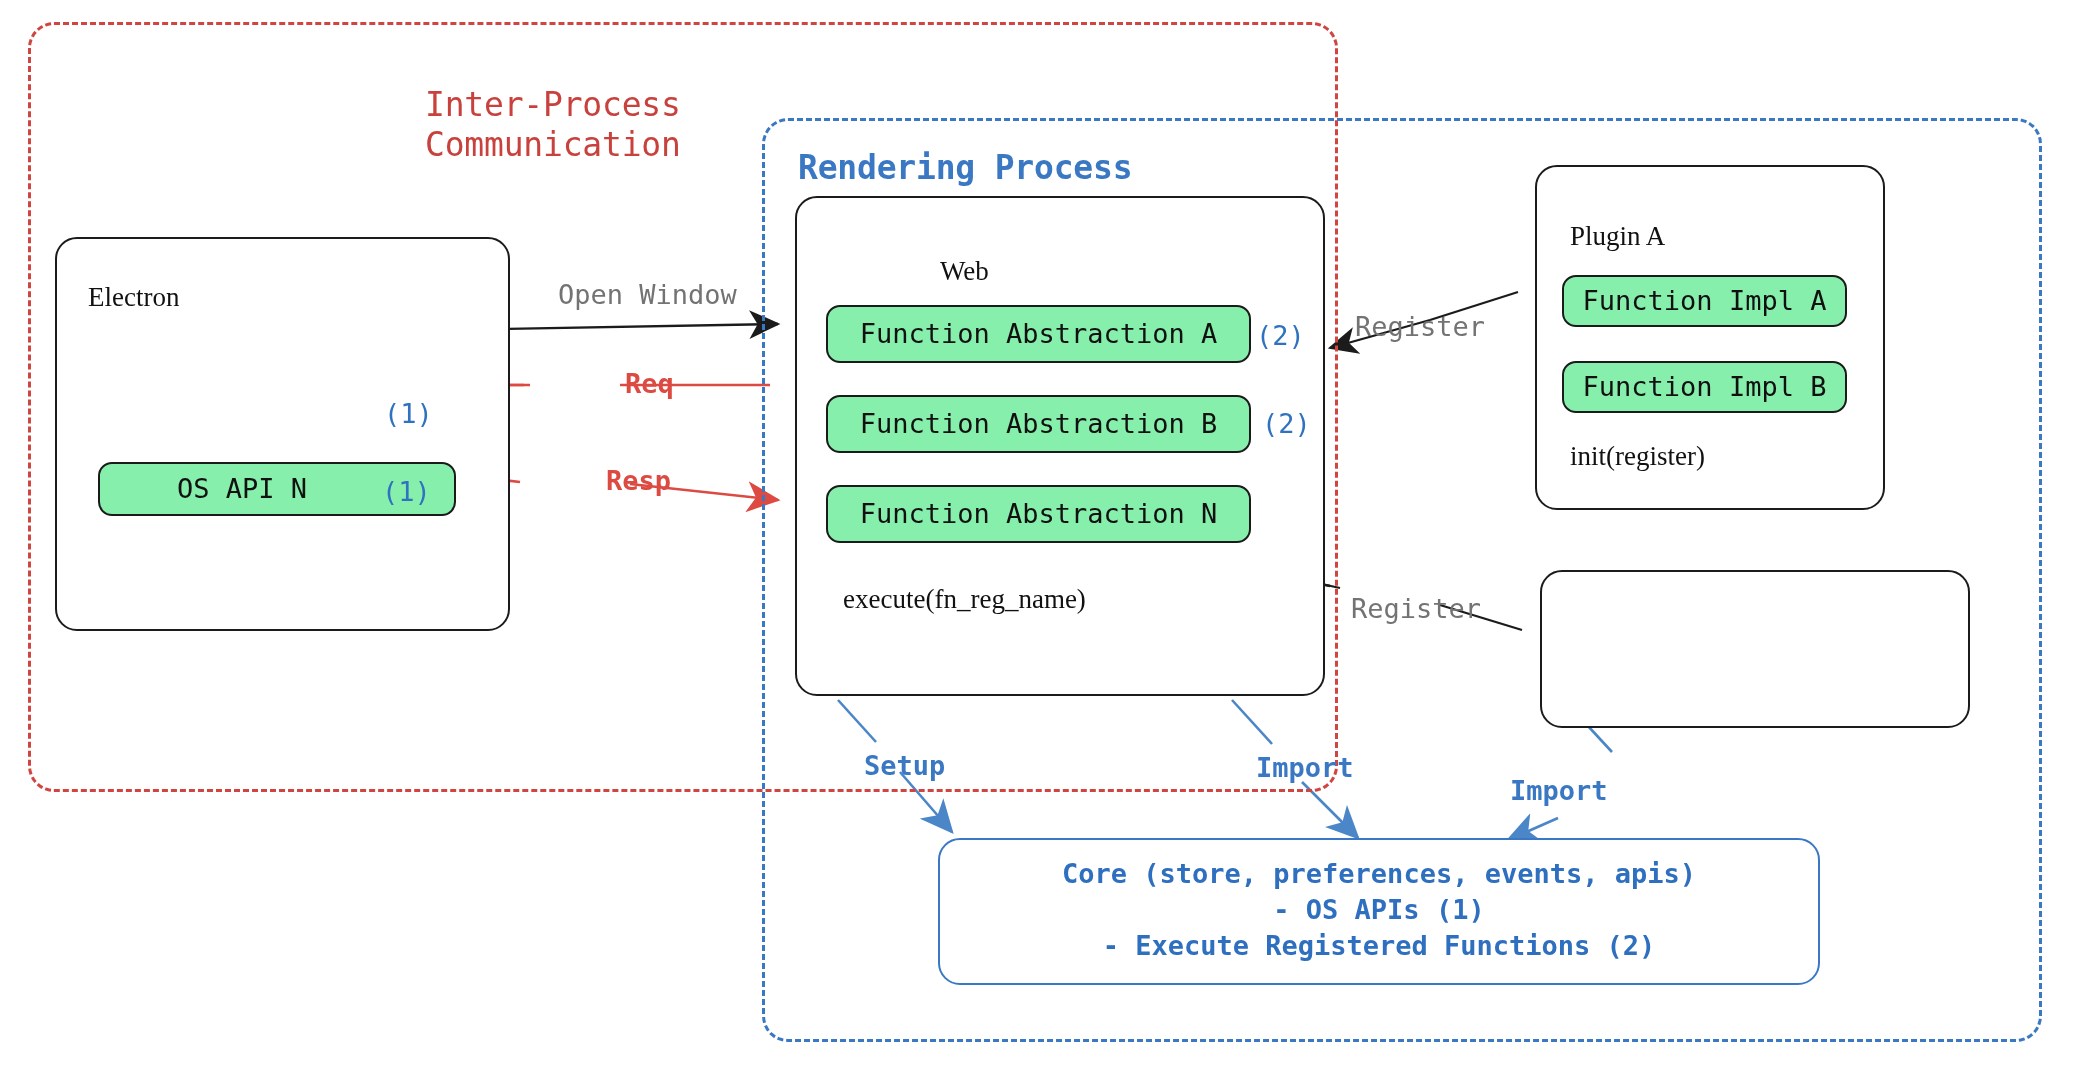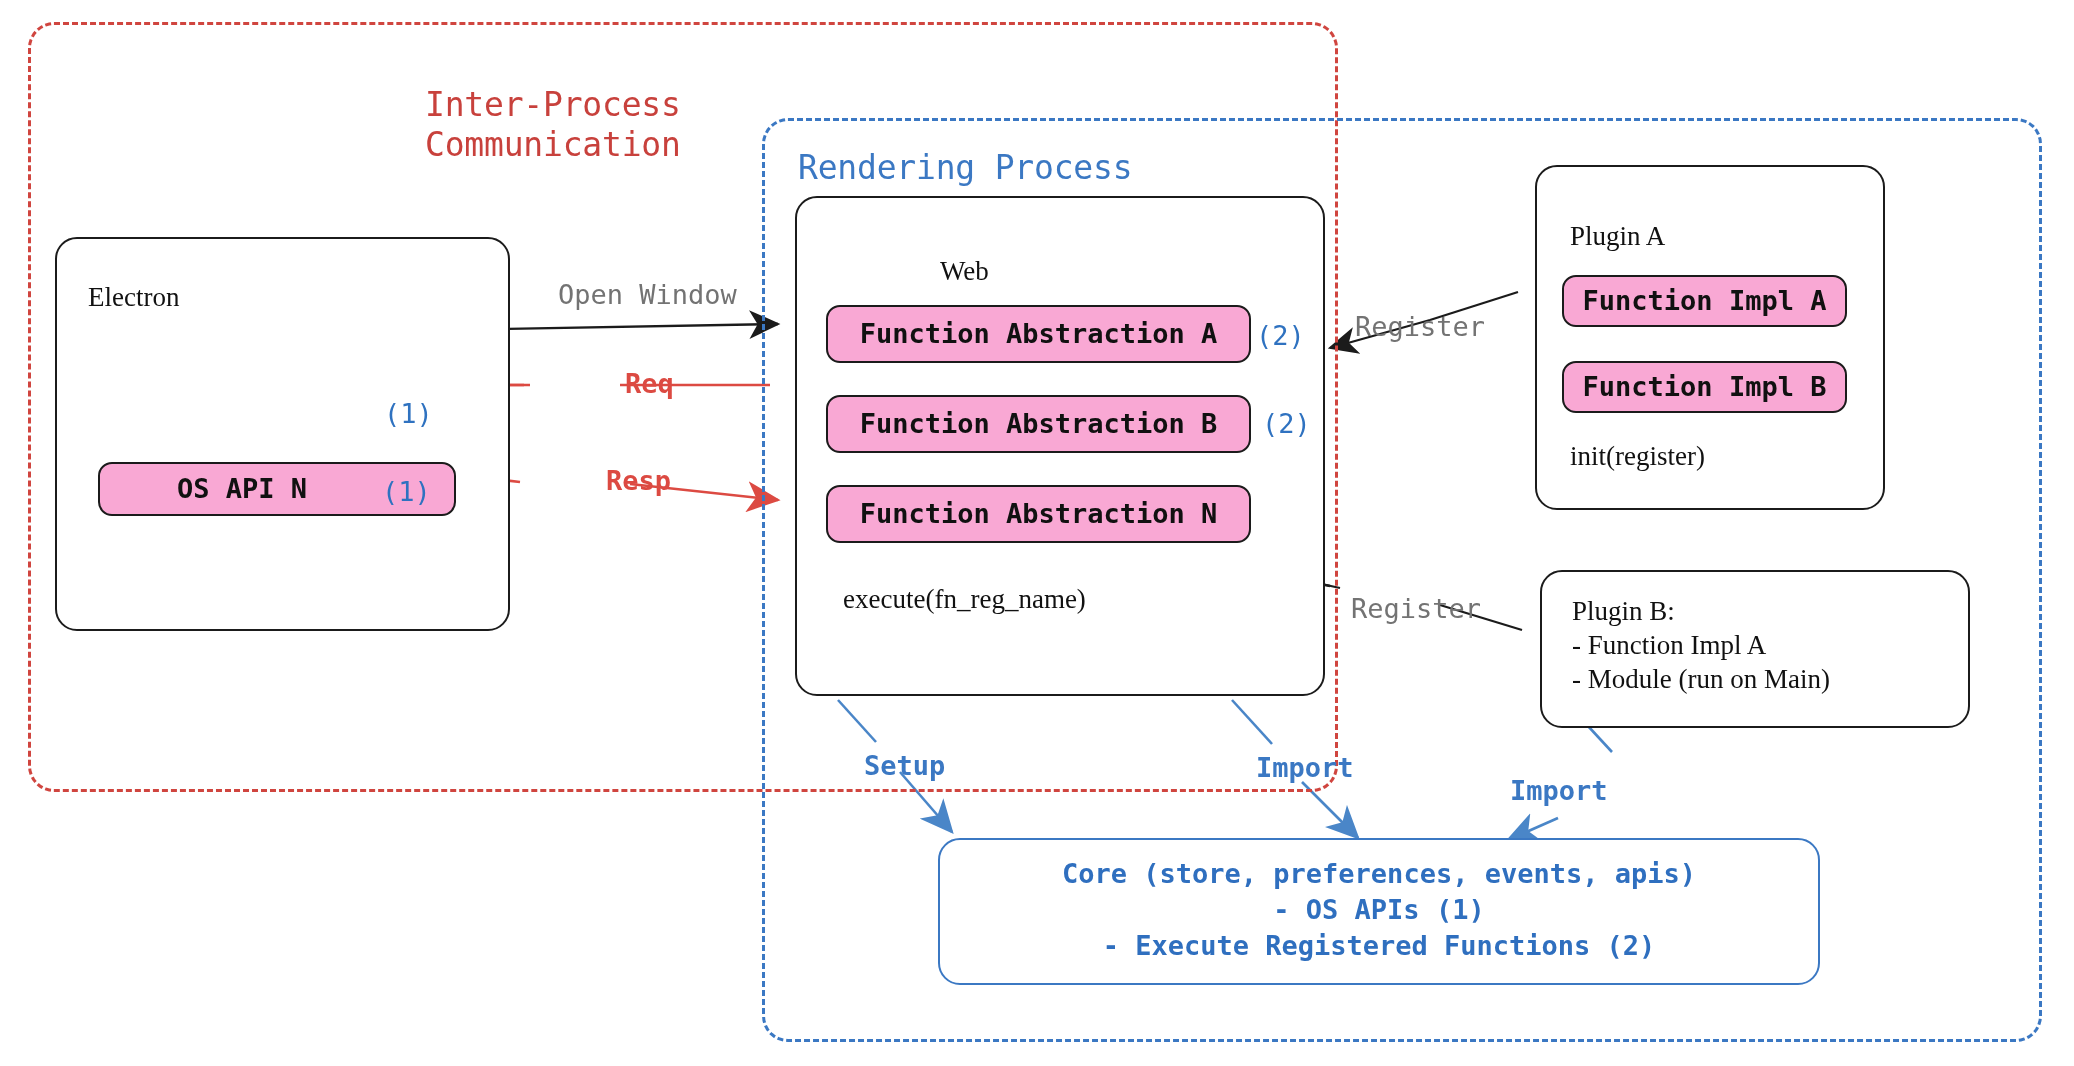--- a/index.html
+++ b/index.html
@@ -53,26 +53,25 @@
     border: 2.6px solid #3b78c3;
     border-radius: 22px;
     background: #ffffff;
     box-sizing: border-box;
     position: absolute;
   }
   .inner-box {
     position: absolute;
     border: 2.2px solid #1b1b1b;
     border-radius: 14px;
-    background: #f9a8d4;
+    background: #86efac;
     box-sizing: border-box;
     display: flex;
     align-items: center;
     justify-content: center;
-    font-weight: bold;
   }
 
   .box-label {
     position: absolute;
     color: #111111;
     font-size: 27px;
     white-space: pre-line;
     line-height: 1.25;
     font-family: Liberation Serif, serif;
   }
@@ -178,21 +177,21 @@
       <path d="M1612,752 L1588,726" stroke="#4a86c8" stroke-width="2.6" fill="none"></path>
       <path d="M1558,818 L1508,840" stroke="#4a86c8" stroke-width="2.6" fill="none" marker-end="url(#arrowBlue)"></path>
     </g>
   </svg>
 
   <div class="region region-ipc" style="left:28px; top:22px; width:1310px; height:770px;"></div>
   <div class="region-title title-ipc" style="left:425px; top:85px; width:300px;">Inter-Process
 Communication</div>
 
   <div class="region region-render" style="left:762px; top:118px; width:1280px; height:924px;"></div>
-  <div class="region-title title-render" style="left:798px; top:148px; width:420px;">Rendering Process</div>
+  <div class="region-title title-render" style="left:798px; top:148px; width:420px;font-weight:bold;">Rendering Process</div>
 
   <div class="box" style="left:55px; top:237px; width:455px; height:394px;"></div>
   <div class="box-label" style="left:88px; top:281px;">Electron</div>
 
   <div class="badge" style="left:384px; top:398px;">(1)</div>
 
   <div class="inner-box" style="left:98px; top:462px; width:358px; height:54px;">
     <span class="inner-label" style="margin-right:70px;">OS API N</span>
   </div>
   <div class="badge" style="left:382px; top:476px;">(1)</div>
@@ -223,23 +222,20 @@
     <span class="inner-label">Function Impl A</span>
   </div>
 
   <div class="inner-box" style="left:1562px; top:361px; width:285px; height:52px;">
     <span class="inner-label">Function Impl B</span>
   </div>
 
   <div class="box-label" style="left:1570px; top:440px;">init(register)</div>
 
   <div class="box" style="left:1540px; top:570px; width:430px; height:158px;"></div>
-  <div class="box-label" style="left:1572px; top:595px;">Plugin B:
-- Function Impl A
-- Module (run on Main)</div>
 
   <div class="box-blue" style="left:938px; top:838px; width:882px; height:147px;"></div>
   <div class="core-text" style="left:938px; width:882px; top:856px;">Core (store, preferences, events, apis)
 - OS APIs (1)
 - Execute Registered Functions (2)</div>
 
   <div class="edge-label lbl-black" style="left:558px; top:279px;">Open Window</div>
 
   <div class="edge-label lbl-red" style="left:625px; top:368px;">Req</div>
 

